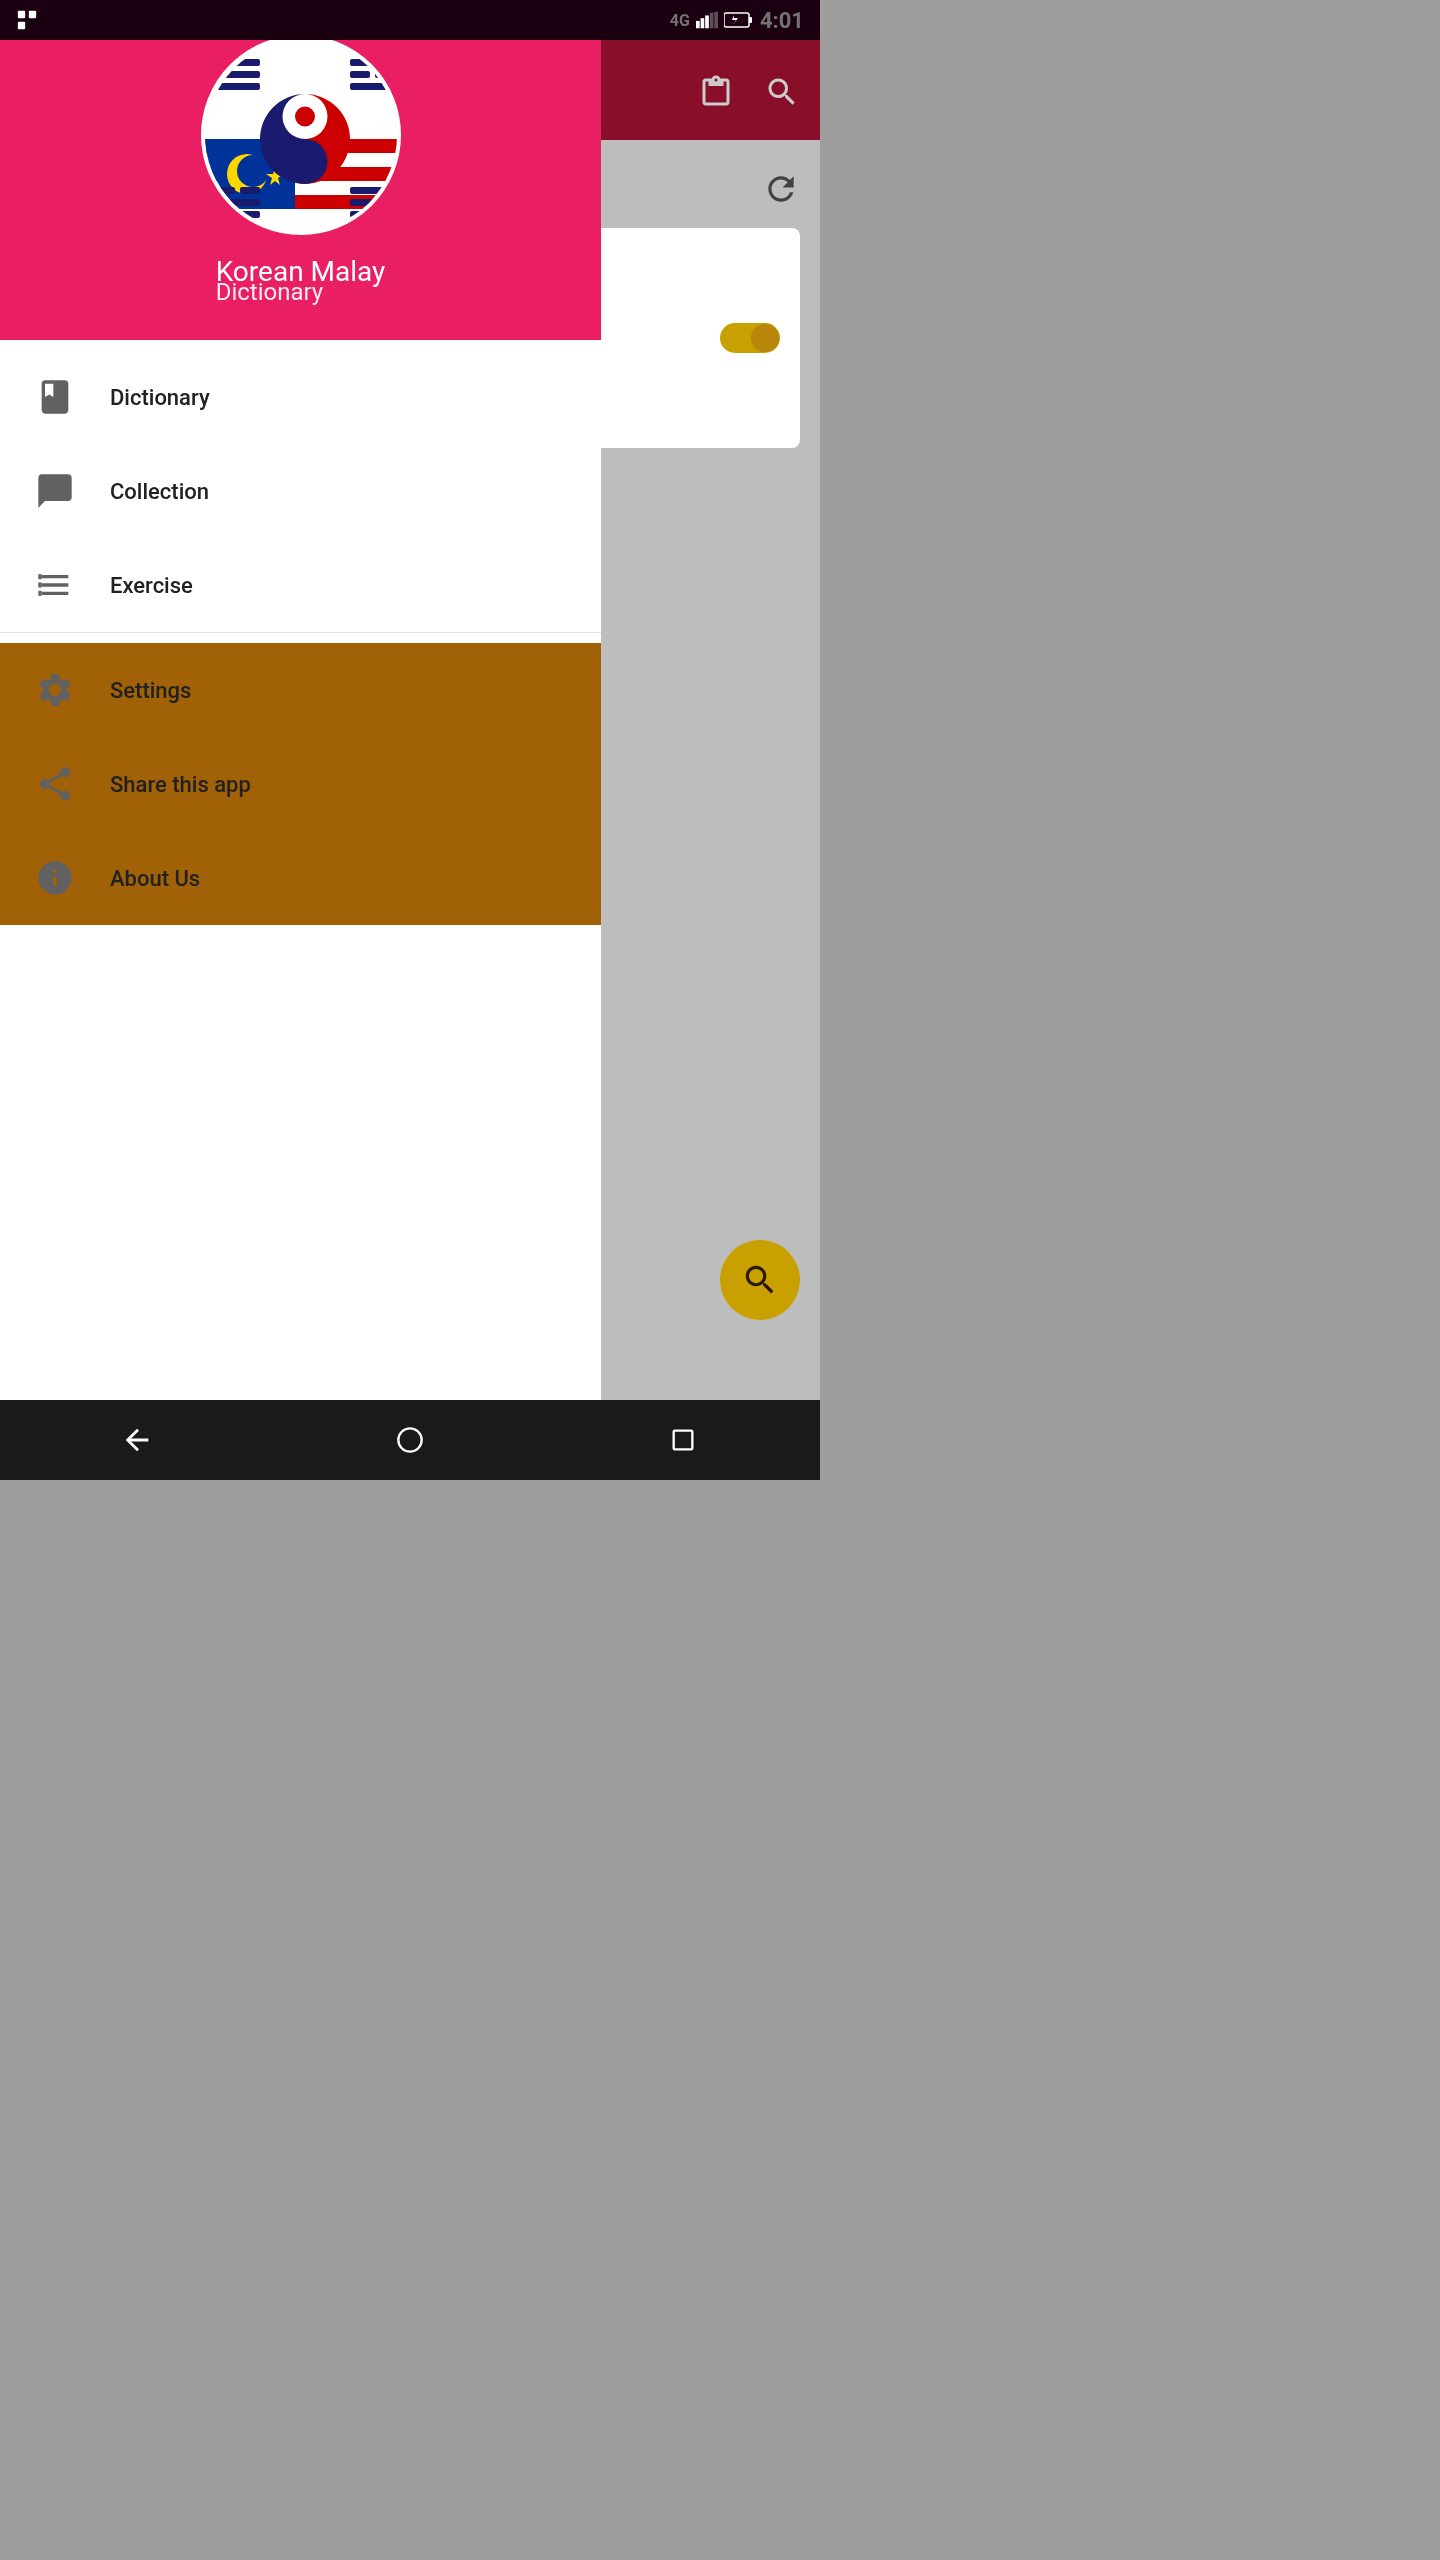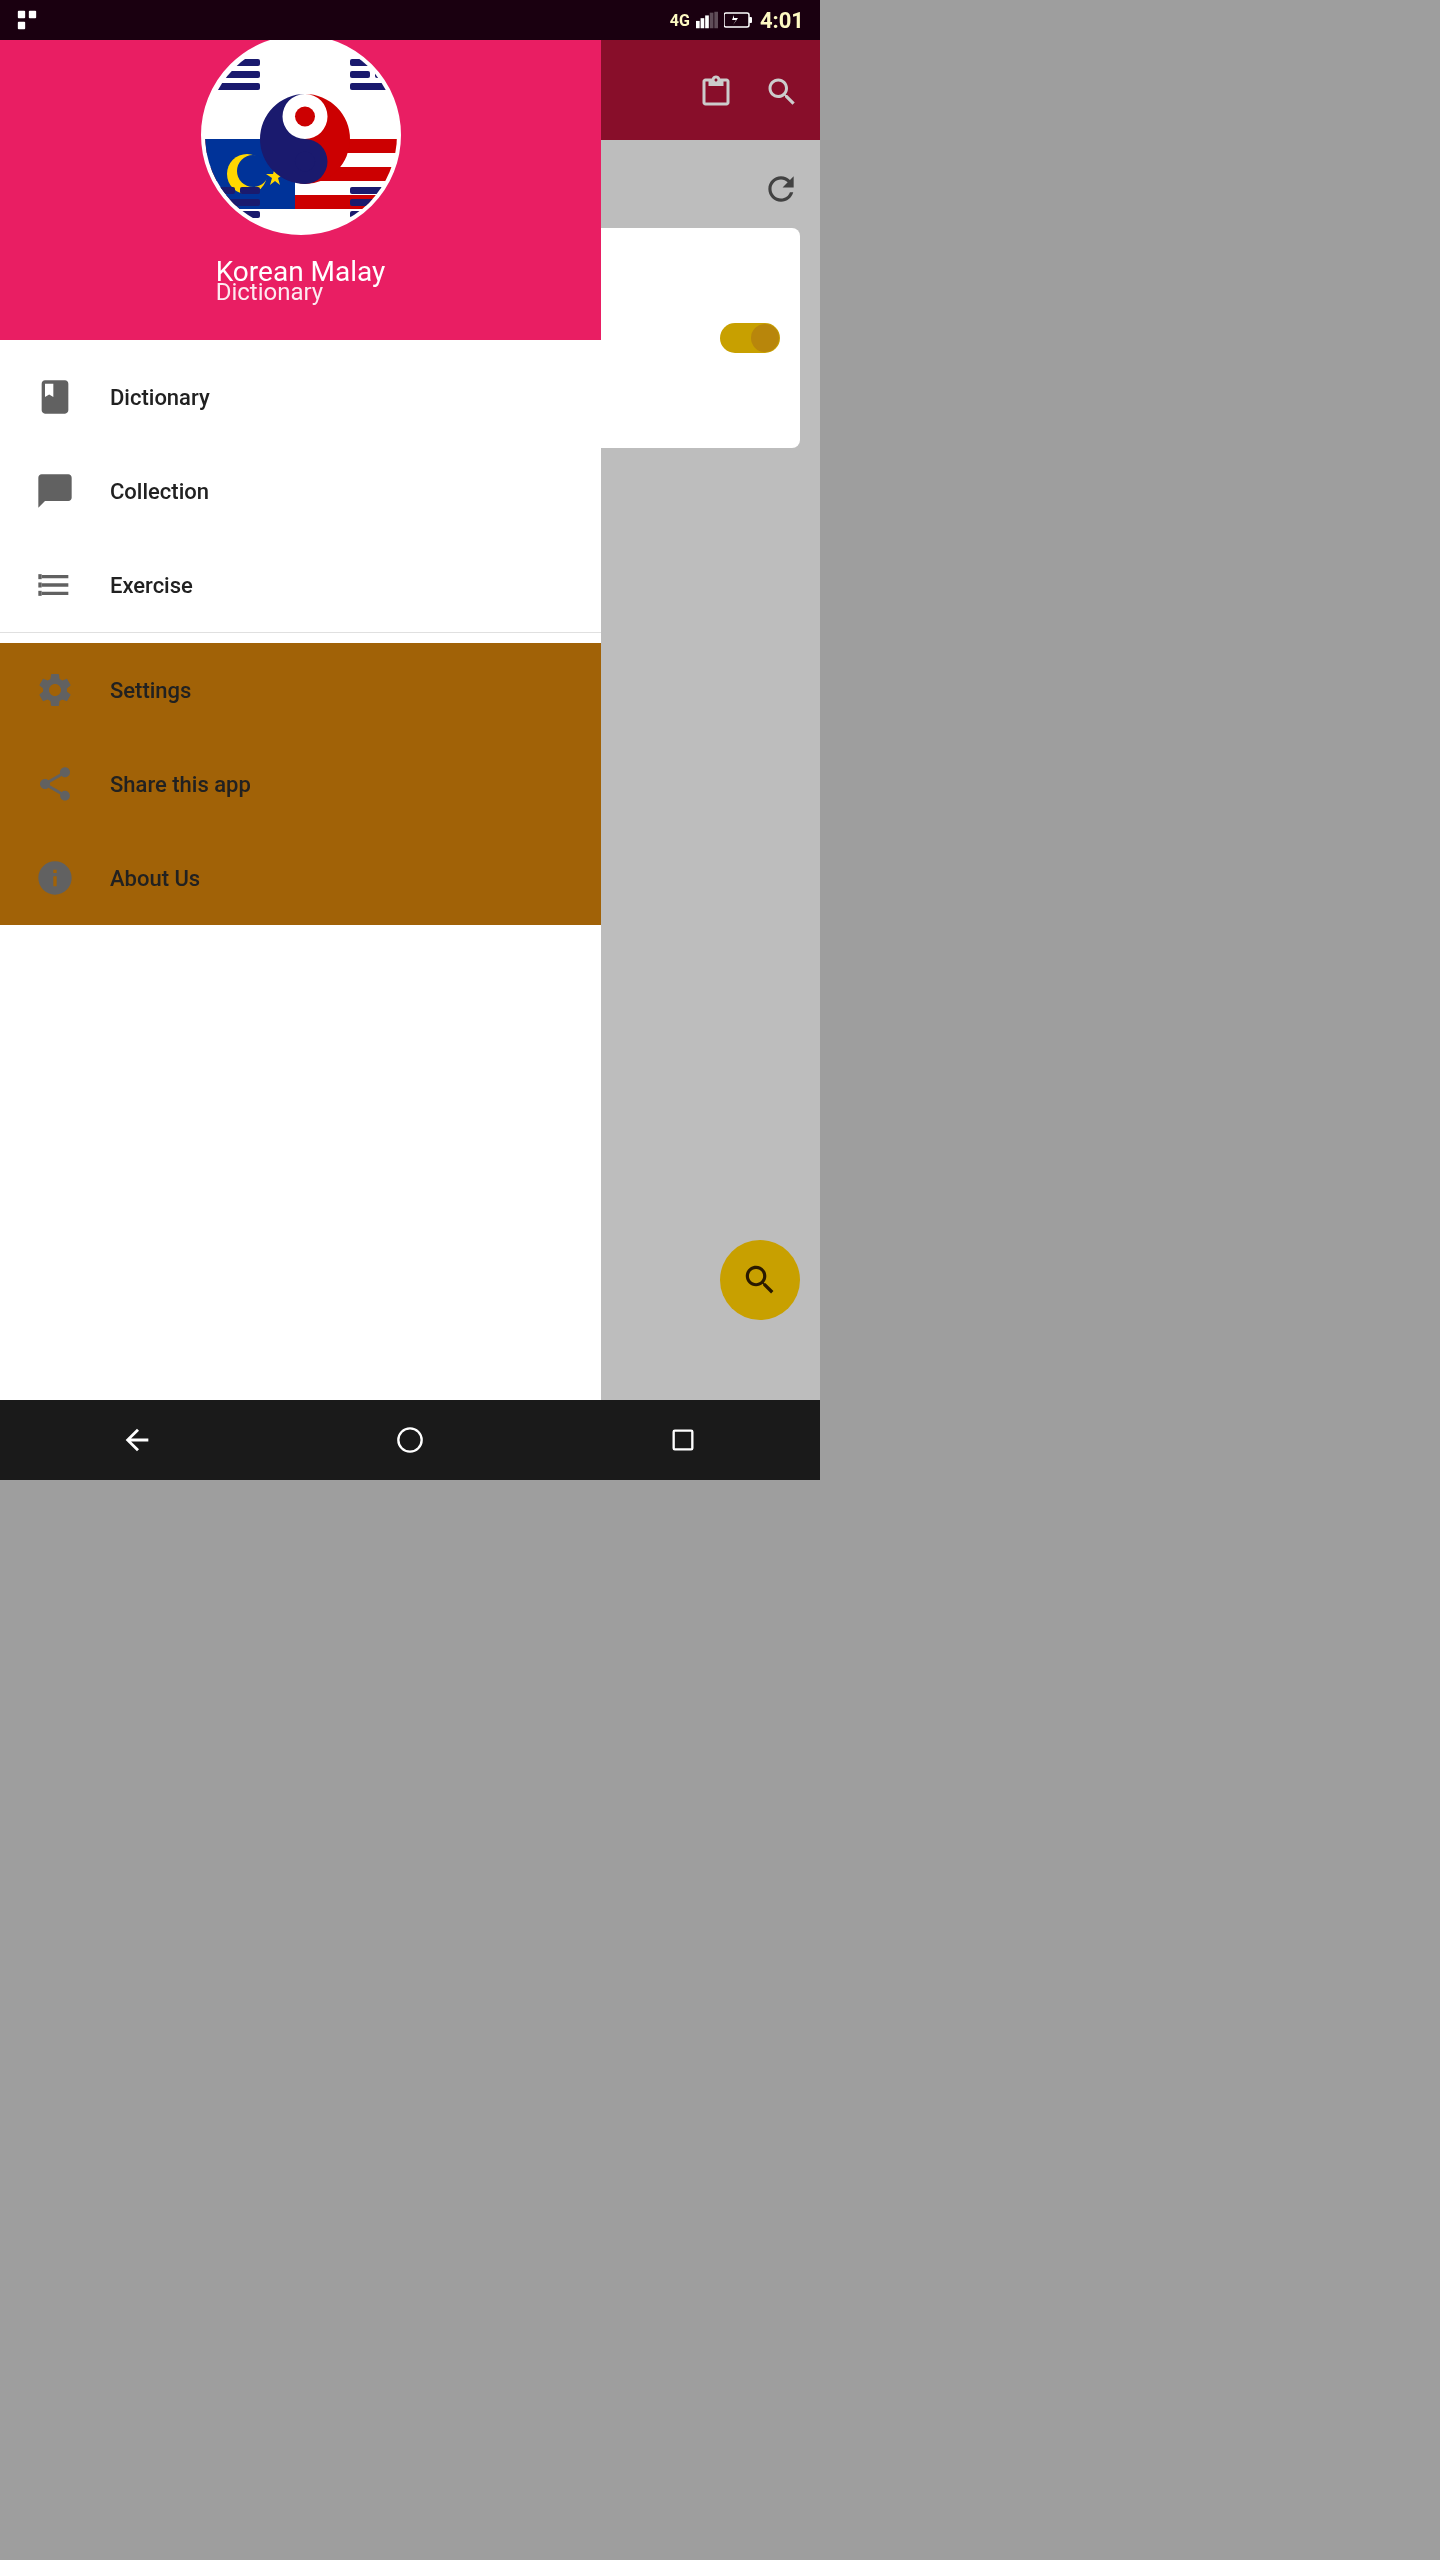--- a/index.html
+++ b/index.html
@@ -31,21 +31,21 @@
     .status-bar-left {
       display: flex;
       align-items: center;
       gap: 4px;
     }
 
     .status-bar-right {
       display: flex;
       align-items: center;
       gap: 6px;
-      color: #fef9c3;
+      color: #737373;
       font-size: 18px;
       font-weight: bold;
     }
 
     
     .right-panel {
       position: absolute;
       top: 0;
       right: 0;
       width: 265px;

